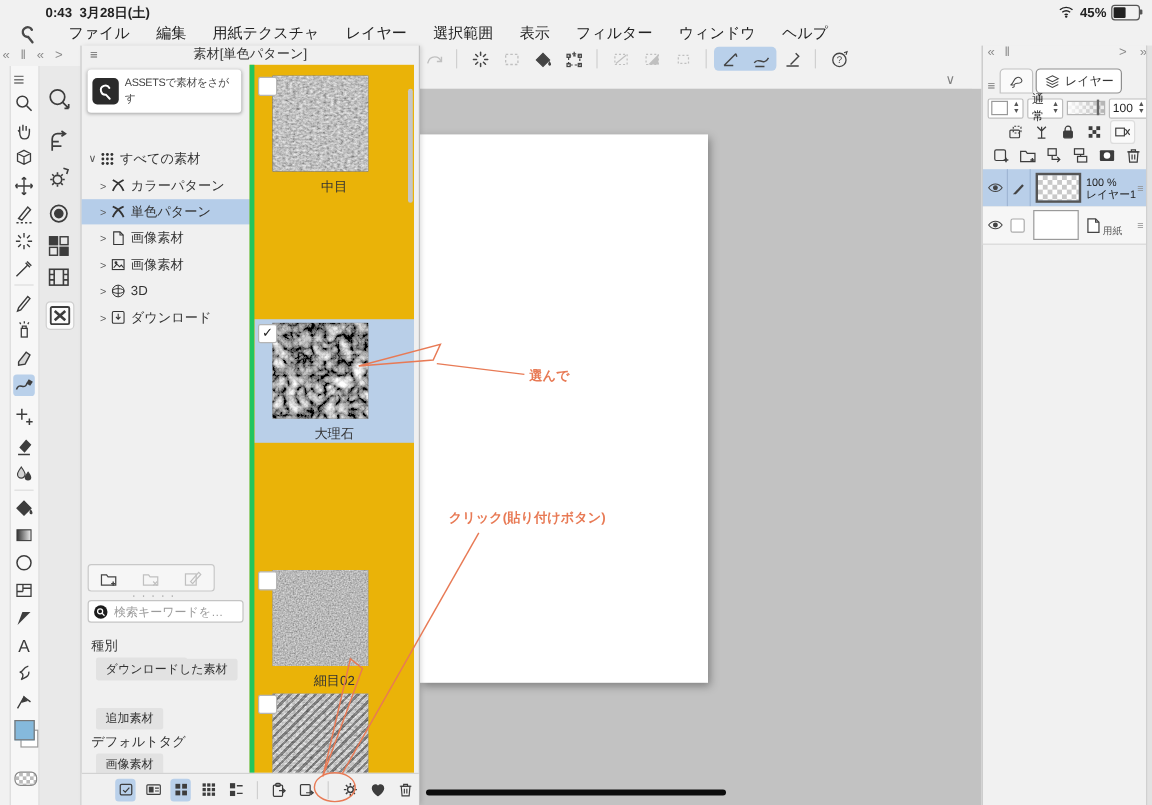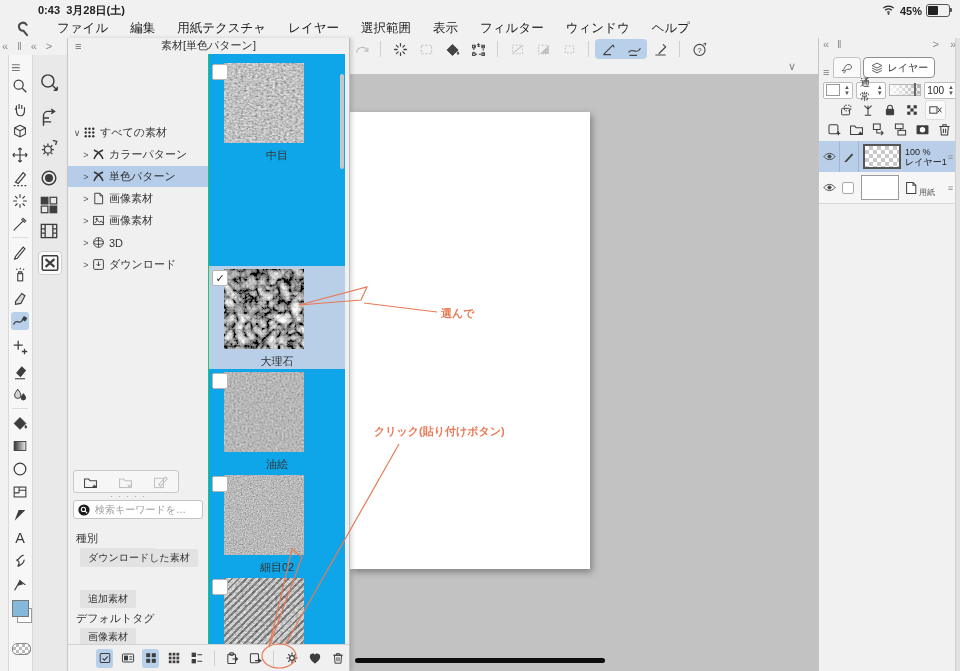--- a/index.html
+++ b/index.html
@@ -55,21 +55,21 @@
   .trow.selrow{background:#b5cde9;}
   .trow.child{padding-left:13px;}
   .trow.root{padding-left:4px;}
   #libbtns{position:absolute;left:5px;top:416px;width:104px;height:21px;background:#f6f6f6;border:1px solid #c8c8c8;border-radius:3px;display:flex;align-items:center;justify-content:space-around;}
   #libbtns .lb{width:18px;height:16px;}
   .dots{position:absolute;left:40px;top:438px;color:#9a9a9a;font-size:7px;letter-spacing:1px;}
   #searchbox{position:absolute;left:5px;top:446px;width:130px;height:19px;background:#fff;border:1px solid #c4c4c4;border-radius:3px;display:flex;align-items:center;gap:4px;padding:0 3px;box-sizing:border-box;}
   #searchbox .ph{font-size:10px;color:#9b9b9b;white-space:nowrap;overflow:hidden;}
   .flabel{position:absolute;left:8px;font-size:11px;color:#333;}
   .tagbtn{position:absolute;left:12px;background:#e2e2e2;border-radius:2px;font-size:10px;color:#333;padding:2px 8px;white-space:nowrap;}
-  #matlist{position:absolute;left:140px;top:16px;right:4px;bottom:26px;background:#0ea5e9;border-left:1px solid #22c55e;overflow:hidden;}
+  #matlist{position:absolute;left:140px;top:16px;right:4px;bottom:26px;background:#eab308;border-left:4px solid #22c55e;overflow:hidden;}
   .mitem{position:absolute;left:0;width:100%;height:103px;}
   .mitem.selrow{background:#b9cfe8;}
   .mthumb{position:absolute;left:15px;top:3px;width:80px;height:80px;background:#8f8f8f;overflow:hidden;}
   .mthumb svg{position:absolute;left:0;top:0;}
   .ovl{position:absolute;inset:0;}
   .ovl-wood{background:repeating-linear-gradient(180deg,rgba(0,0,0,.30) 0 2px,rgba(255,255,255,.12) 2px 5px,rgba(0,0,0,.12) 5px 8px);}
   .ovl-diag{background:repeating-linear-gradient(135deg,rgba(20,20,20,.38) 0 2px,rgba(255,255,255,.14) 2px 5px);}
   .mname{position:absolute;left:0;top:88px;width:100%;text-align:center;font-size:11px;color:#333;}
   .mchk{position:absolute;left:3px;top:4px;width:14px;height:14px;background:#fff;border:1px solid #b5b5b5;border-radius:2px;font-size:11px;line-height:14px;text-align:center;color:#222;}
   #matscroll{position:absolute;right:1px;top:20px;width:4px;height:95px;background:#c6c6c6;border-radius:2px;}
@@ -888,20 +888,28 @@
     <div id="page"></div>
   </div>
 
   <div class="abs" id="matpanel">
     <div id="mathdr">
       <span class="mg">≡</span>
       <span>素材[単色パターン]</span>
     </div>
 
     <div id="mattree">
+      <div class="assets-btn">
+        <span class="assets-logo">
+            <svg width="18" height="18">
+              <use href="#i-csp"></use>
+            </svg>
+          </span>
+        <span class="assets-txt">ASSETSで素材をさがす</span>
+      </div>
       <div class="trow root" style="top:68px">
         <span class="ex">∨</span>
         <span class="tic ic">
             <svg width="15" height="15">
               <use href="#i-gridall"></use>
             </svg>
           </span>
         <span>すべての素材</span>
       </div>
       <div class="trow child" style="top:90px">
@@ -1006,29 +1014,20 @@
         <div class="mname">中目</div>
       </div>
       <div class="mitem selrow" style="top:212px">
         <div class="mthumb">
             <svg width="80" height="80">
               <rect width="80" height="80" filter="url(#tx-marble)"></rect>
             </svg>
           </div>
         <span class="mchk">✓</span>
         <div class="mname">大理石</div>
-      </div>
-      <div class="mitem" style="top:315px">
-        <div class="mthumb">
-            <svg width="80" height="80">
-              <rect width="80" height="80" filter="url(#tx-oil)"></rect>
-            </svg>
-          </div>
-        <span class="mchk"></span>
-        <div class="mname">油絵</div>
       </div>
       <div class="mitem" style="top:418px">
         <div class="mthumb">
             <svg width="80" height="80">
               <rect width="80" height="80" filter="url(#tx-fine)"></rect>
             </svg>
           </div>
         <span class="mchk"></span>
         <div class="mname">細目02</div>
       </div>

